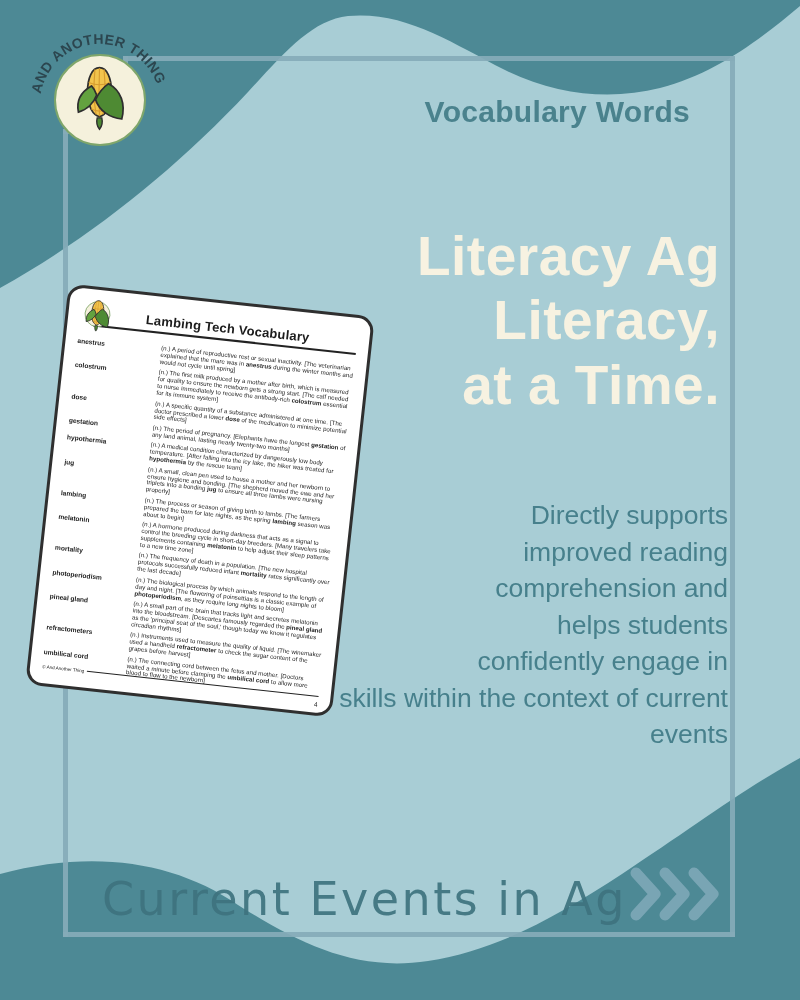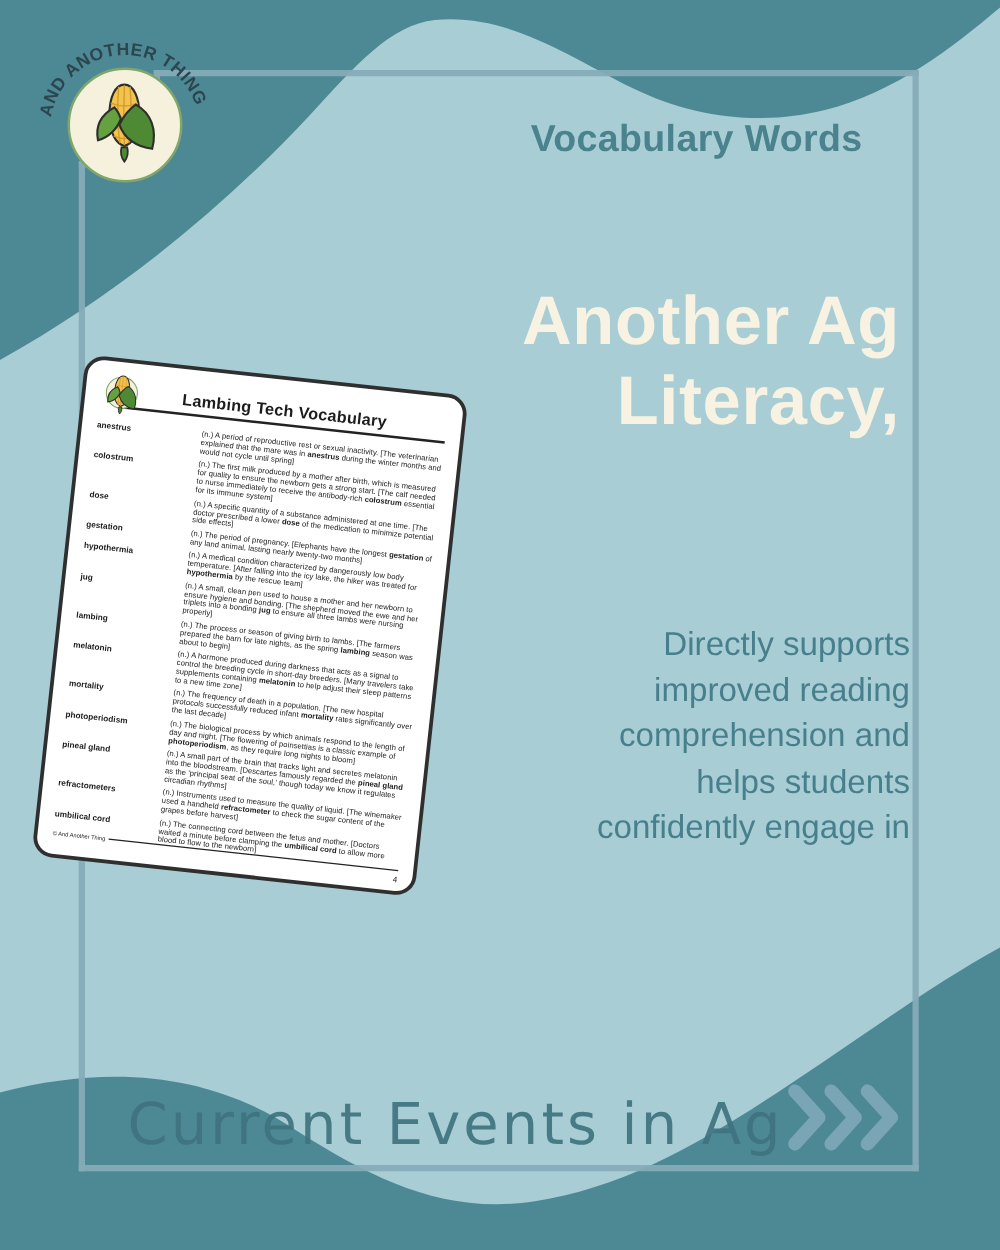--- a/index.html
+++ b/index.html
@@ -130,29 +130,31 @@
   </g>
   <text class="logo-arc-text">
     <textPath href="#logoArc" xlink:href="#logoArc" startOffset="10">AND ANOTHER THING</textPath>
   </text>
 </svg>
 
 <div class="eyebrow">
     <div class="ln">Vocabulary Words</div>
   </div>
 <div class="big-title">
-    <div class="ln">Another Ag</div>
+    <div class="ln">Literacy Ag</div>
     <div class="ln">Literacy,</div>
+    <div class="ln">at a Time.</div>
   </div>
 <div class="description">
     <div class="ln">Directly supports</div>
     <div class="ln">improved reading</div>
     <div class="ln">comprehension and</div>
     <div class="ln">helps students</div>
     <div class="ln">confidently engage in</div>
+    <div class="ln">skills within the context of current events</div>
   </div>
 
 <div class="paper">
   <div class="paper-head">
     <svg class="paper-logo" width="30" height="34" viewBox="0 0 100 120">
       <circle class="paper-logo-ring" cx="50" cy="58" r="44"></circle>
       <use href="#corn-g" xlink:href="#corn-g"></use>
     </svg>
     <div class="paper-title">Lambing Tech Vocabulary</div>
     <hr class="paper-rule">

